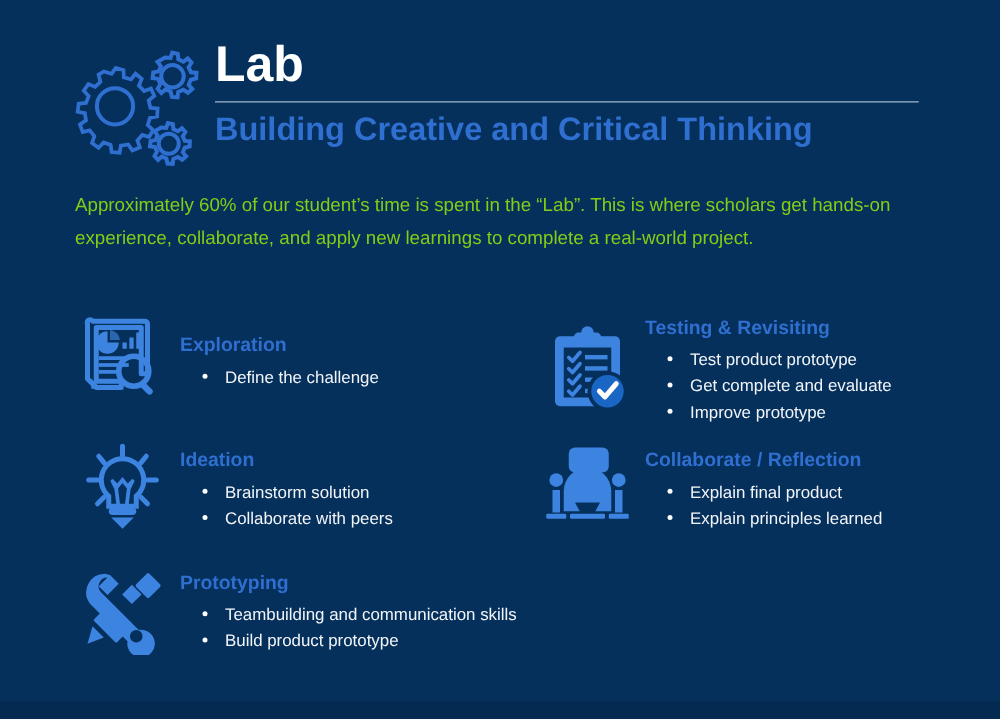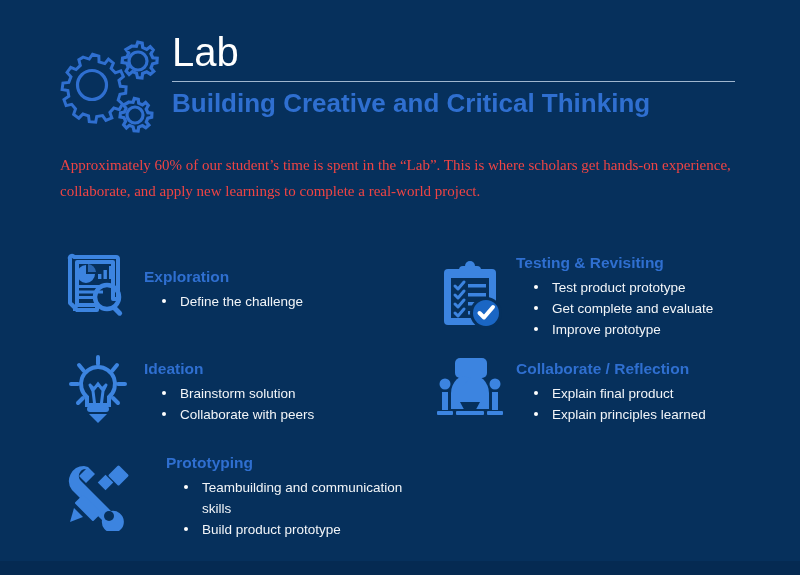--- a/index.html
+++ b/index.html
@@ -46,21 +46,21 @@
     height: 110px;
   }
   .header-text {
     position: absolute;
     left: 172px;
     top: 0px;
     width: 566px;
   }
   .title {
     font-size: 40px;
-    font-weight: normal;
+    font-weight: bold;
     color: #ffffff;
     line-height: 48px;
     letter-spacing: 0px;
     margin: 0;
   }
   .title-rule {
     height: 1px;
     background: #9fb6cf;
     width: 563px;
     margin-top: 5px;
@@ -74,23 +74,22 @@
     margin: 0;
   }
 
   
   .intro {
     position: absolute;
     left: 60px;
     top: 152px;
     width: 680px;
     font-size: 15px;
-    color: #ef4444;
+    color: #84cc16;
     line-height: 26px;
-    font-family: Liberation Serif, serif;
   }
 
   
   .columns {
     position: absolute;
     left: 0;
     top: 238px;
     width: 800px;
   }
   .col {
@@ -147,21 +146,21 @@
     top: 8px;
     width: 4px;
     height: 4px;
     border-radius: 50%;
     background: #ffffff;
   }
 
   
   .sec-explore   { position: absolute; top: 8px;   left: 0; width: 370px; }
   .sec-ideation  { position: absolute; top: 110px; left: 0; width: 370px; }
-  .sec-proto     { position: absolute; top: 208px; left: 0; width: 370px; gap: 22px; }
+  .sec-proto     { position: absolute; top: 208px; left: 0; width: 370px; }
 
   
   .sec-testing   { position: absolute; top: 8px;   left: 0; width: 370px; }
   .sec-explain   { position: absolute; top: 110px; left: 0; width: 370px; }
 
   svg { display: block; }
 </style>
 </head>
 <body>
 

